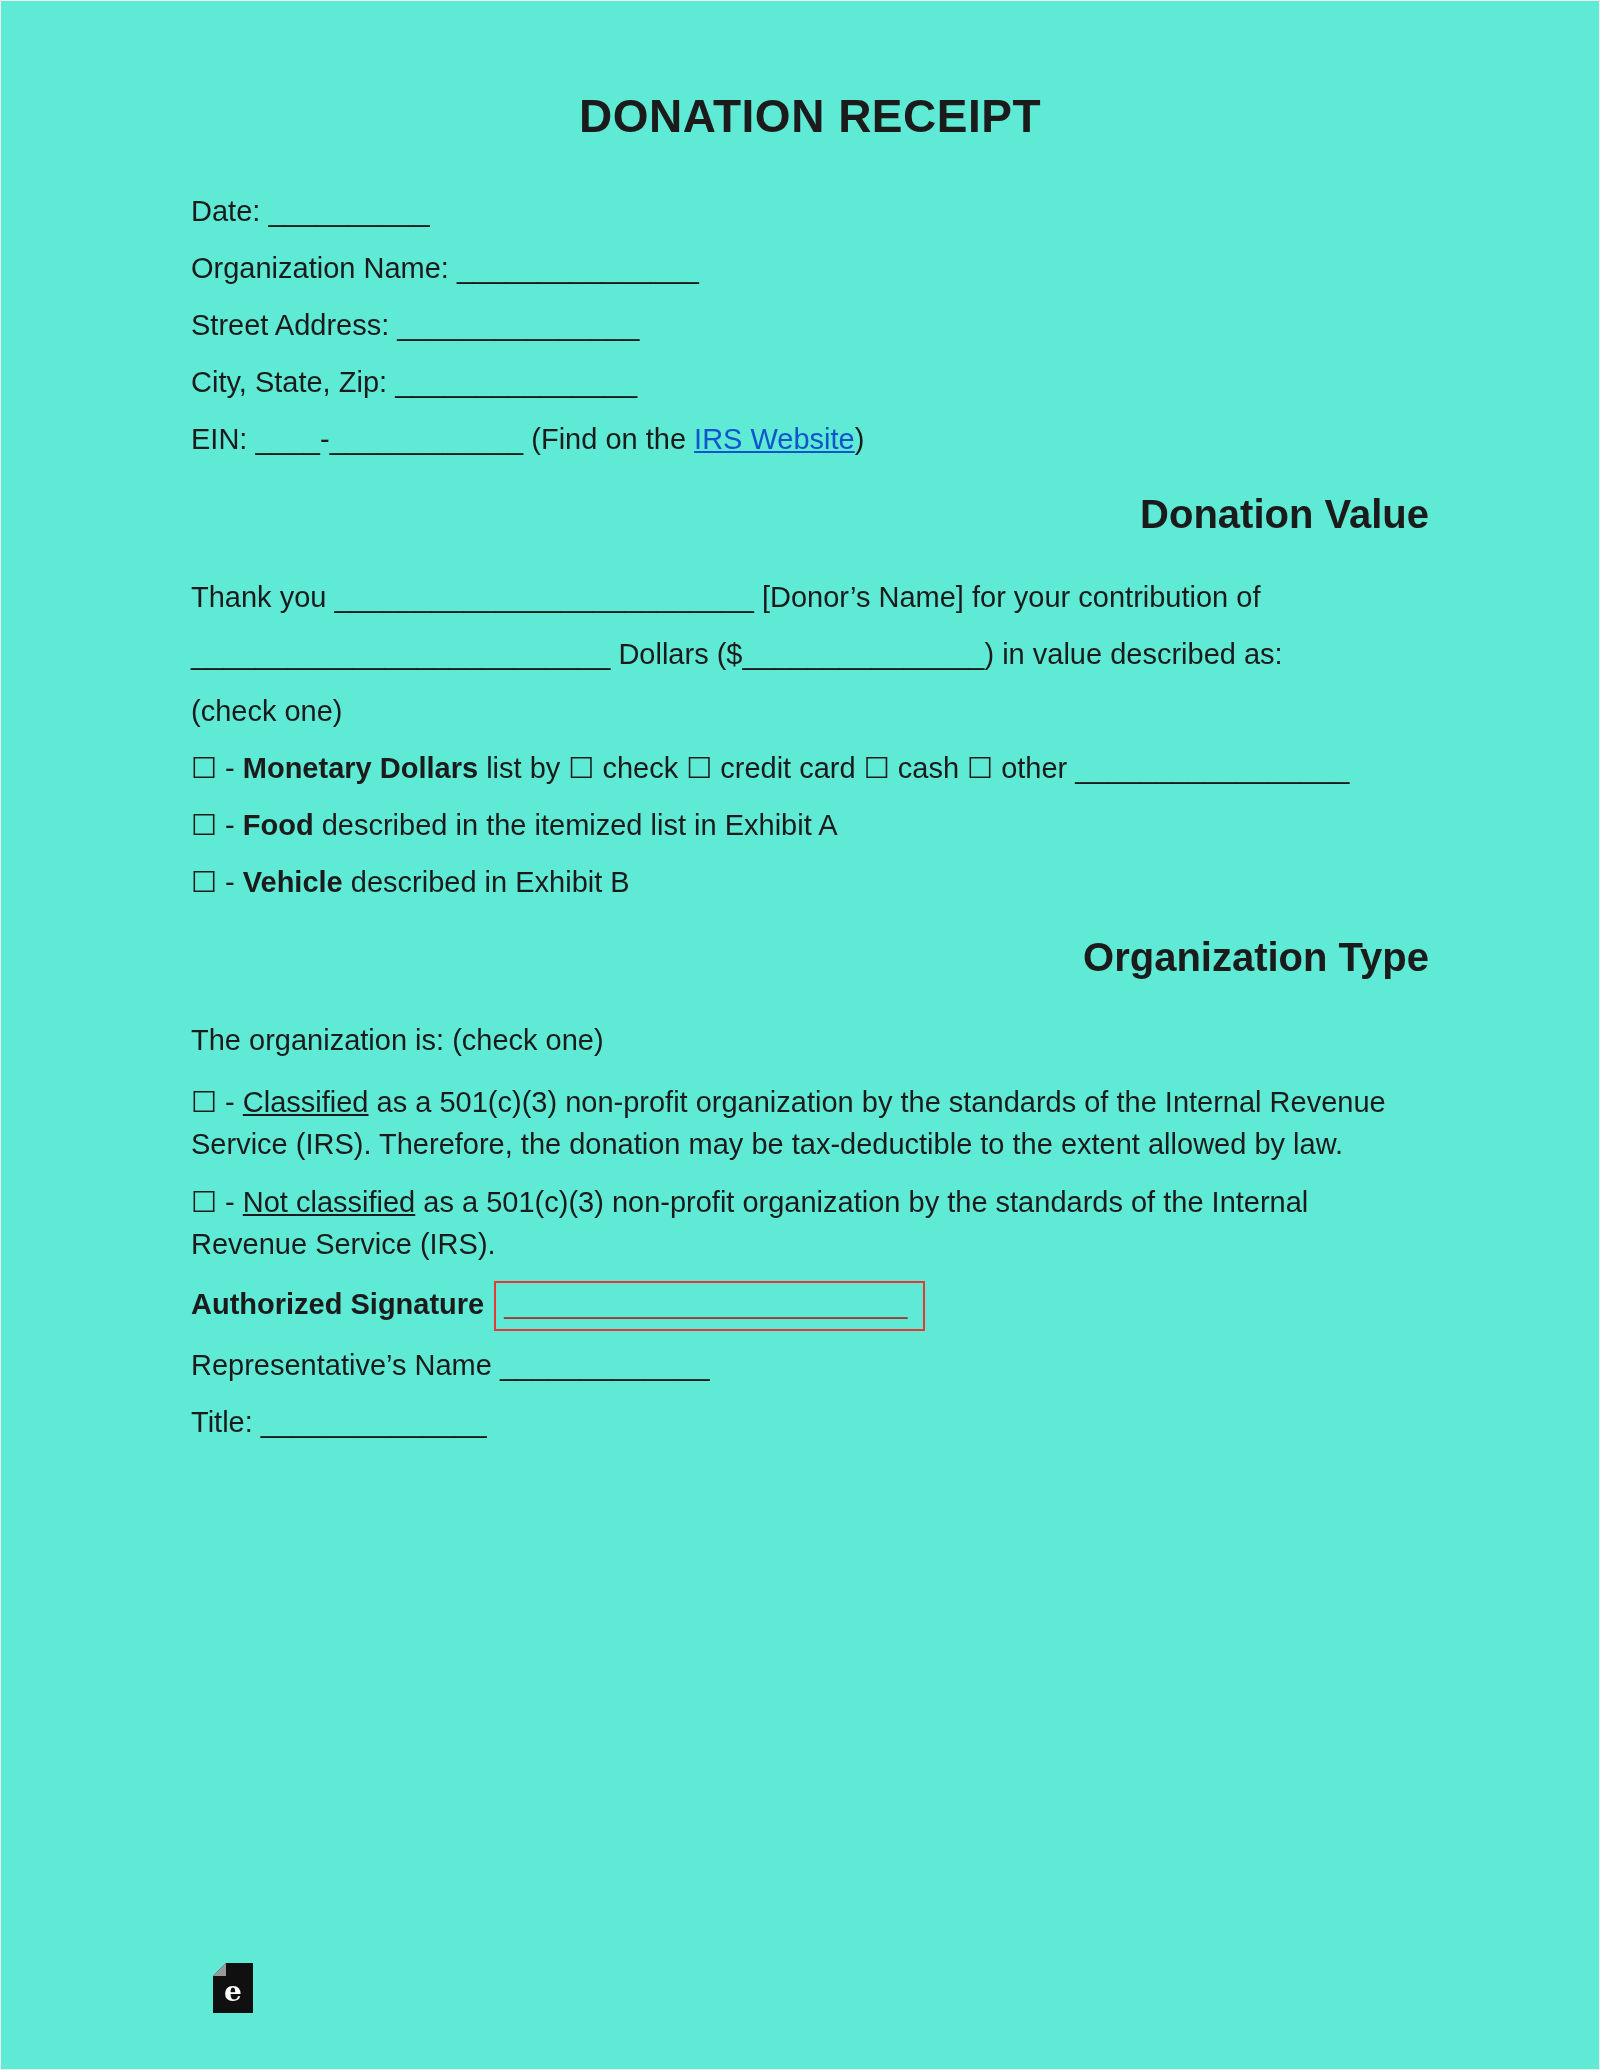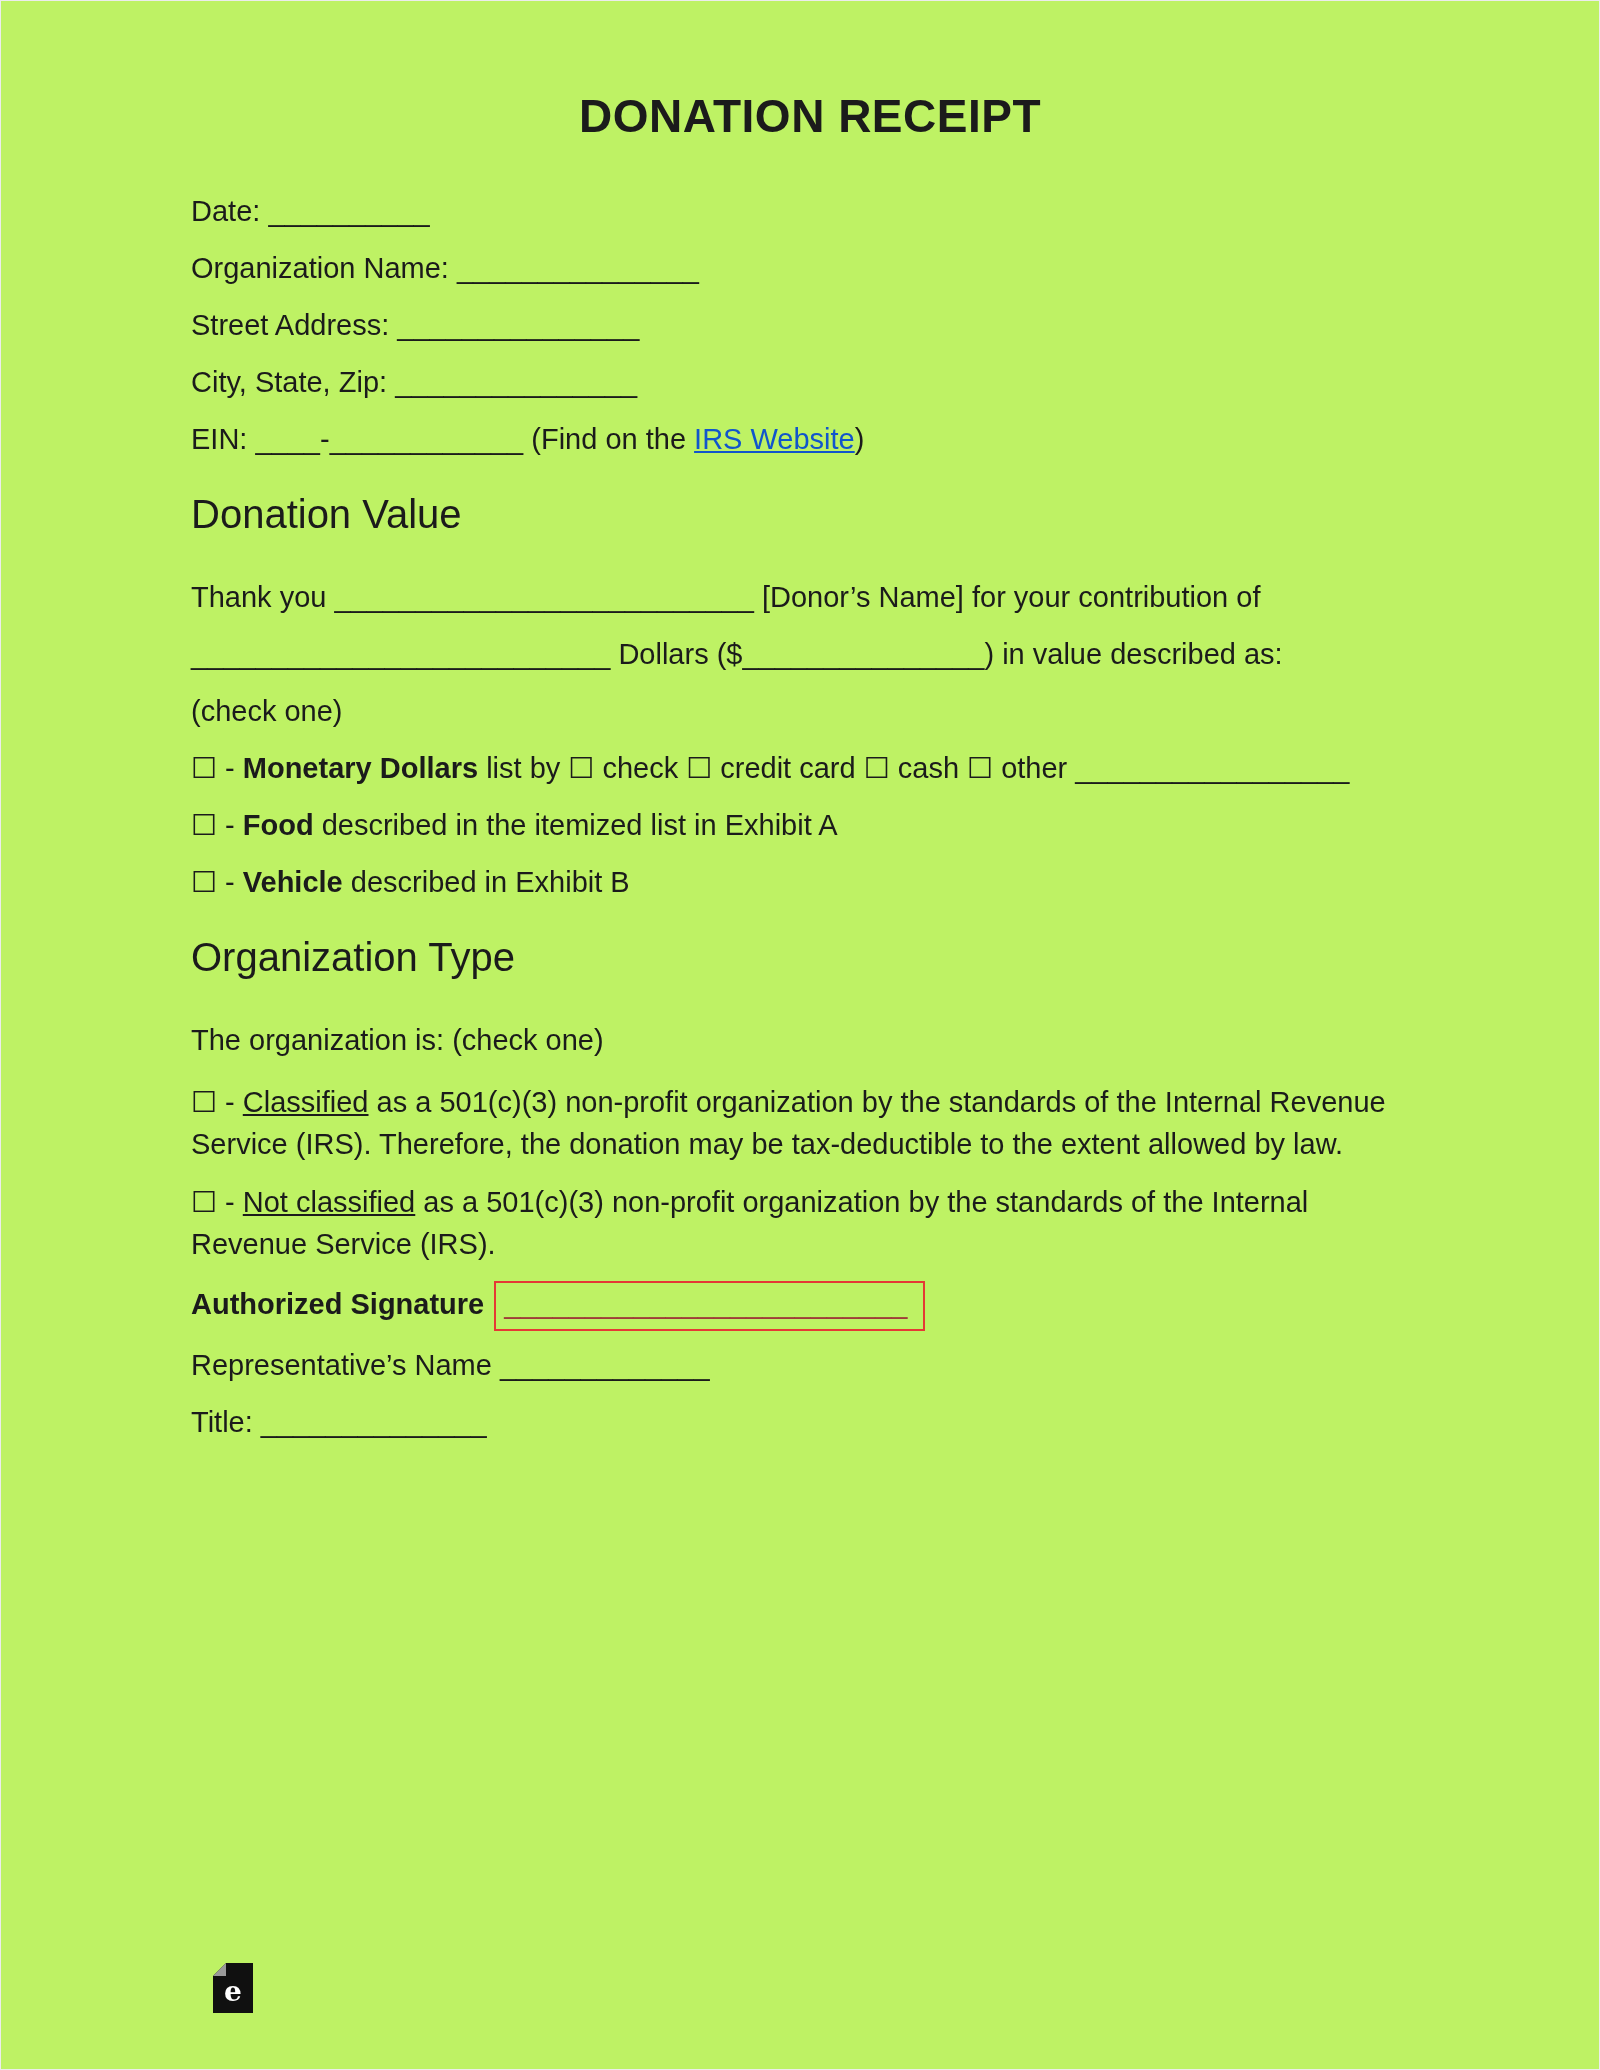--- a/index.html
+++ b/index.html
@@ -1,38 +1,38 @@
 <!DOCTYPE html>
 <html><head>
 <meta charset="utf-8">
 <style>
   html, body { margin: 0; padding: 0; background: #ffffff; }
   .page {
     position: relative;
     width: 1600px;
     height: 2070px;
     box-sizing: border-box;
-    background: #bef264;
+    background: #5eead4;
     border: 1px solid #ececec;
     padding: 88px 170px 0 190px;
     font-family: "Liberation Sans", "DejaVu Sans", sans-serif;
     color: #1b1b1b;
   }
   .doc-title {
     margin: 0 0 52px 0;
     font-size: 46px;
     font-weight: 700;
     text-align: center;
     letter-spacing: 0.5px;
   }
   .section-heading {
     margin: 36px 0 44px 0;
     font-size: 40px;
-    font-weight: 400;
-    text-align: left;
+    font-weight: 700;
+    text-align: right;
   }
   .line {
     font-size: 29px;
     line-height: 33px;
     margin-bottom: 24px;
     white-space: normal;
   }
   .para {
     font-size: 29px;
     line-height: 42px;

